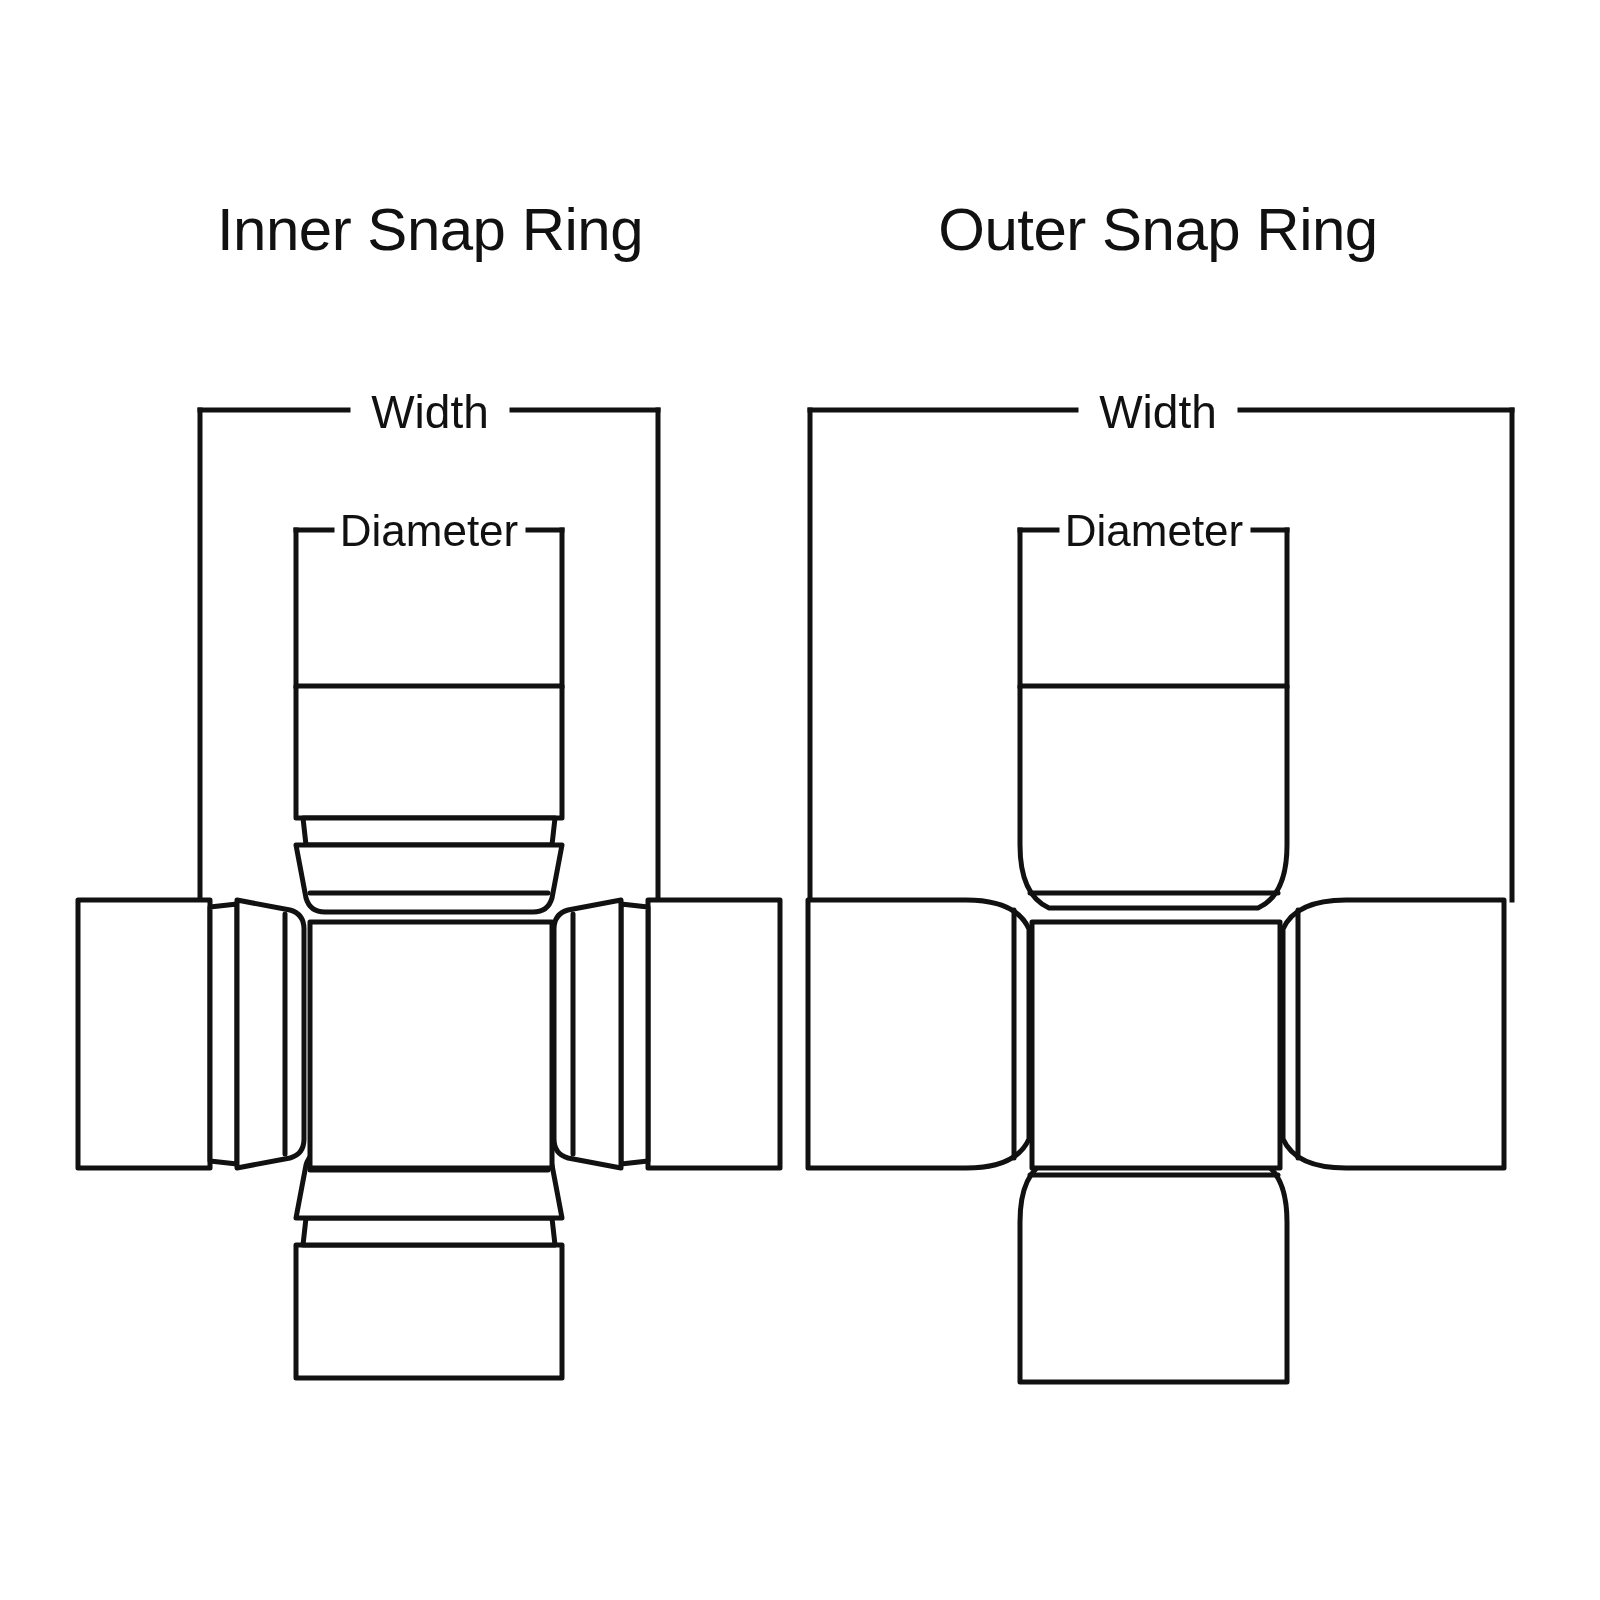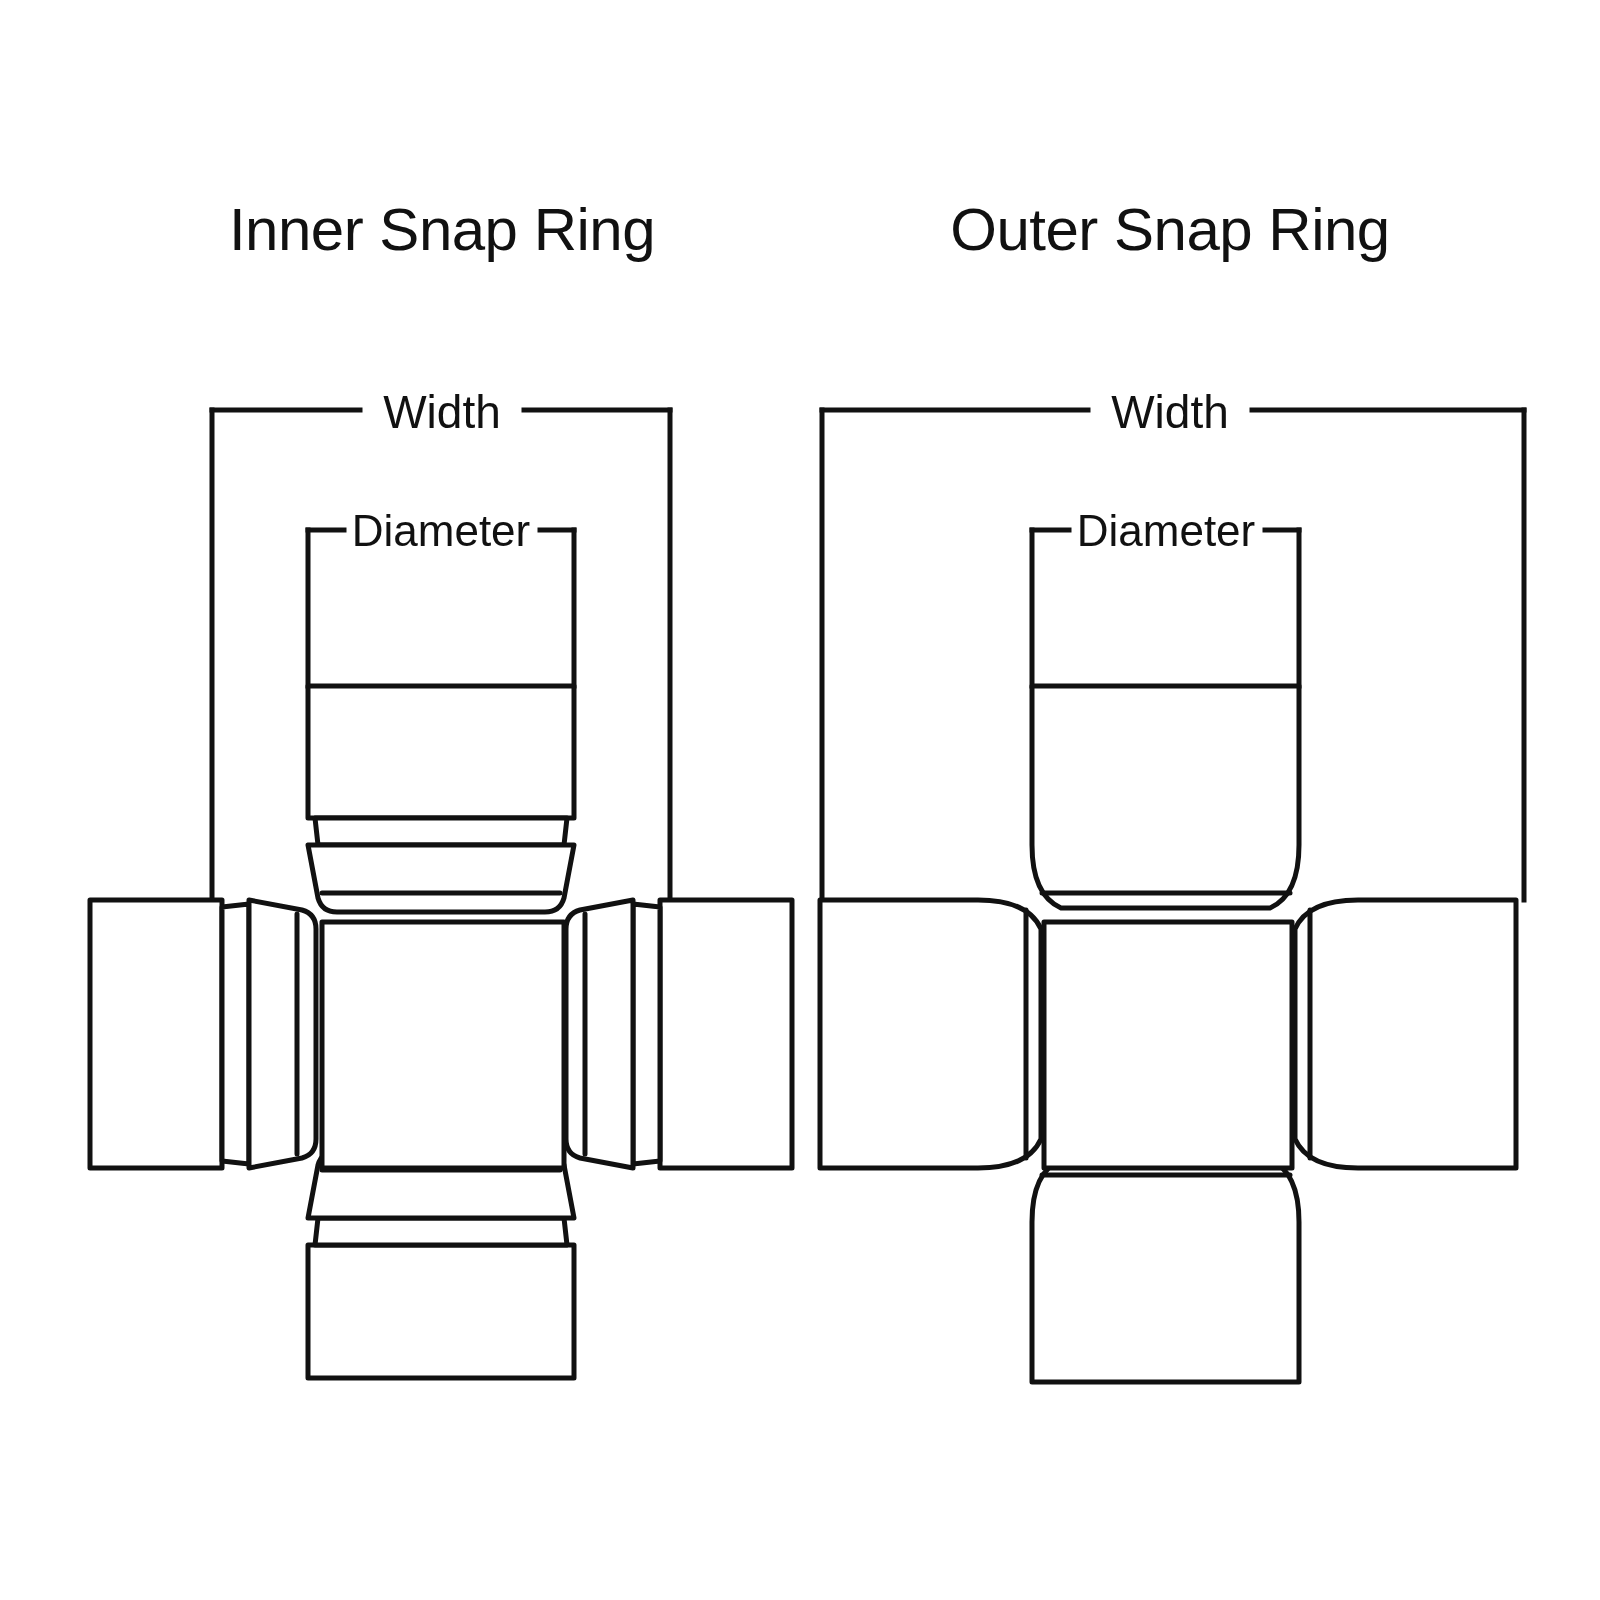--- a/index.html
+++ b/index.html
@@ -14,21 +14,20 @@
     color: #0d0d0d;
     overflow: hidden;
     position: relative;
   }
   #diagram-root {
     position: absolute;
     left: 0;
     top: 0;
     width: 1395px;
     height: 1600px;
-    padding-left: 12px;
   }
   svg#drawing {
     display: block;
     width: 1600px;
     height: 1600px;
   }
   .part-line {
     fill: #ffffff;
     stroke: #111111;
     stroke-width: 5;

